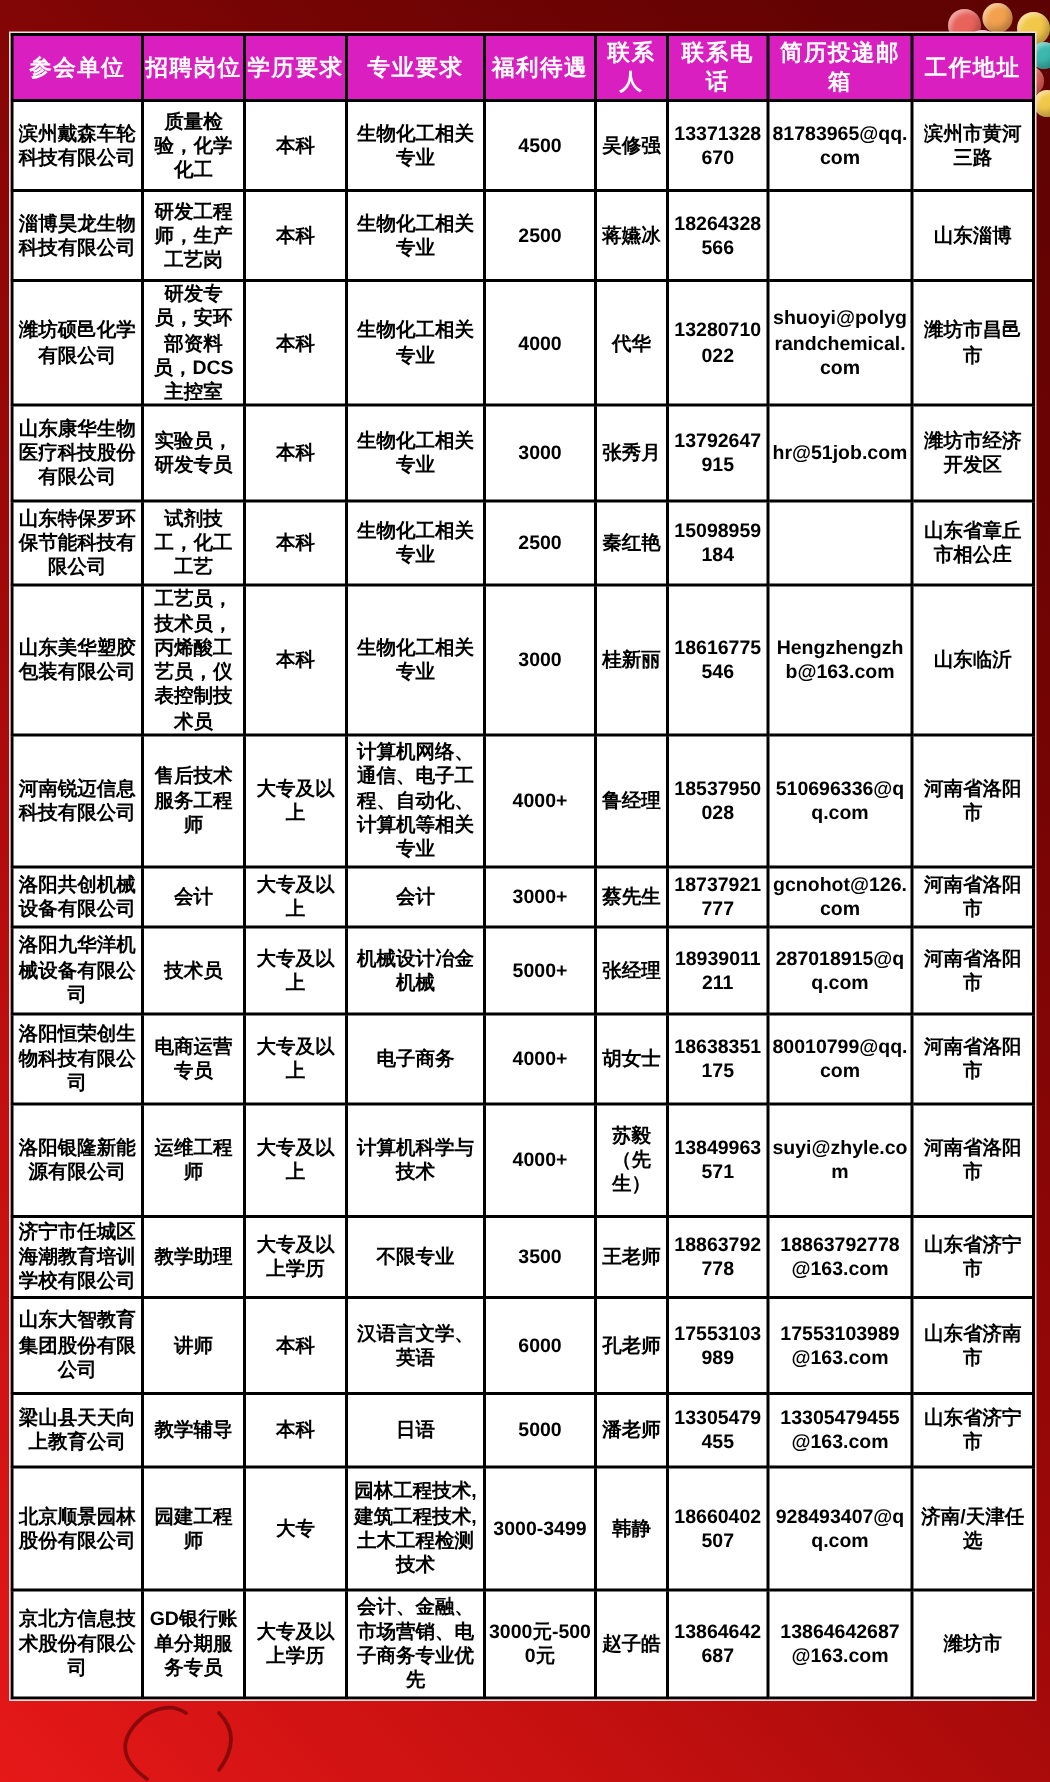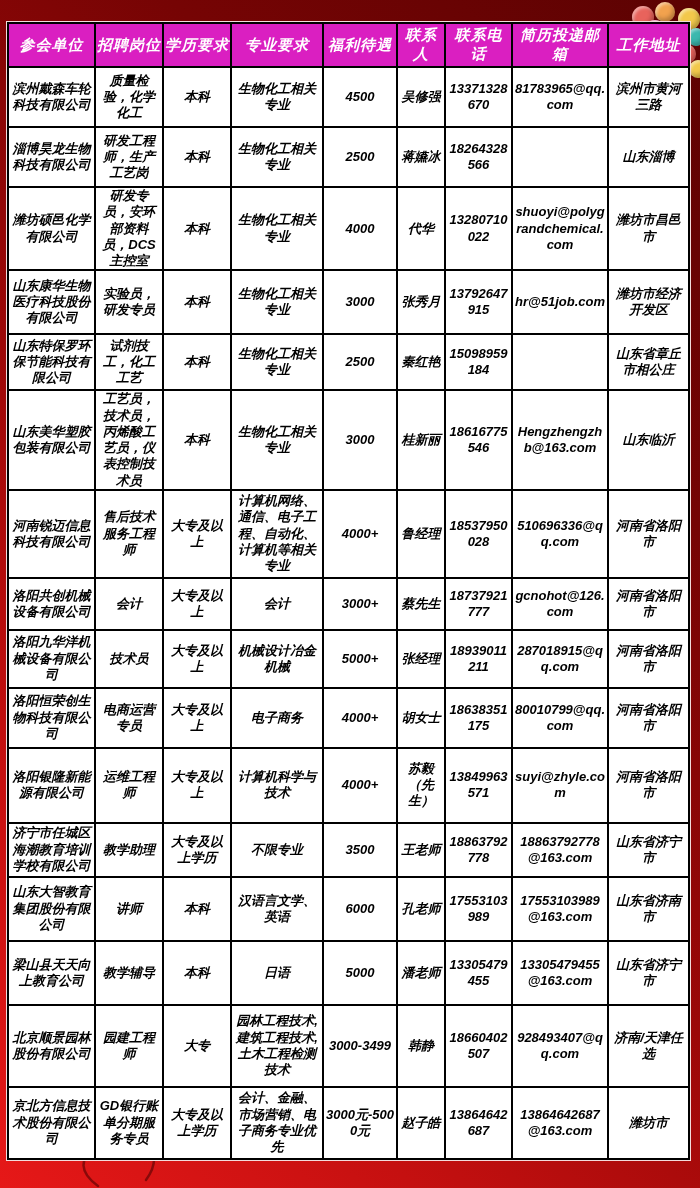--- a/index.html
+++ b/index.html
@@ -4,21 +4,20 @@
 <style>
   html,body{margin:0;padding:0;}
   body{
     width:700px;height:1188px;overflow:hidden;
     font-family:"Liberation Sans","DejaVu Sans",sans-serif;
   }
   .poster{
     position:relative;width:700px;height:1188px;
     background:linear-gradient(225deg,#5c0202 0%,#760404 28%,#9c0808 55%,#c51010 78%,#e61818 100%);
     overflow:hidden;
-    font-style:italic;
   }
   .balloon{
     position:absolute;border-radius:50%;z-index:1;
     box-shadow:inset -2px -3px 4px rgba(0,0,0,.25), inset 2px 2px 3px rgba(255,255,255,.45);
   }
   .ribbon{position:absolute;left:0;bottom:0;z-index:1;}
   table.jobs{
     position:absolute;left:7px;top:22px;width:681px;z-index:2;
     border-collapse:collapse;table-layout:fixed;background:#fff;
     outline:1px solid #f3dcdc;
@@ -157,21 +156,21 @@
           <td>河南锐迈信息科技有限公司</td>
           <td>售后技术服务工程师</td>
           <td>大专及以上</td>
           <td>计算机网络、通信、电子工程、自动化、计算机等相关专业</td>
           <td>4000+</td>
           <td>鲁经理</td>
           <td>18537950028</td>
           <td>510696336@qq.com</td>
           <td>河南省洛阳市</td>
         </tr>
-        <tr style="height: 52px;">
+        <tr style="height: 40px;">
           <td>洛阳共创机械设备有限公司</td>
           <td>会计</td>
           <td>大专及以上</td>
           <td>会计</td>
           <td>3000+</td>
           <td>蔡先生</td>
           <td>18737921777</td>
           <td>gcnohot@126.com</td>
           <td>河南省洛阳市</td>
         </tr>
@@ -223,21 +222,21 @@
           <td>山东大智教育集团股份有限公司</td>
           <td>讲师</td>
           <td>本科</td>
           <td>汉语言文学、英语</td>
           <td>6000</td>
           <td>孔老师</td>
           <td>17553103989</td>
           <td>17553103989@163.com</td>
           <td>山东省济南市</td>
         </tr>
-        <tr style="height: 64px; padding-left: 47px;">
+        <tr style="height: 49px; padding-left: 47px;">
           <td>梁山县天天向上教育公司</td>
           <td>教学辅导</td>
           <td>本科</td>
           <td>日语</td>
           <td>5000</td>
           <td>潘老师</td>
           <td>13305479455</td>
           <td>13305479455@163.com</td>
           <td>山东省济宁市</td>
         </tr>

